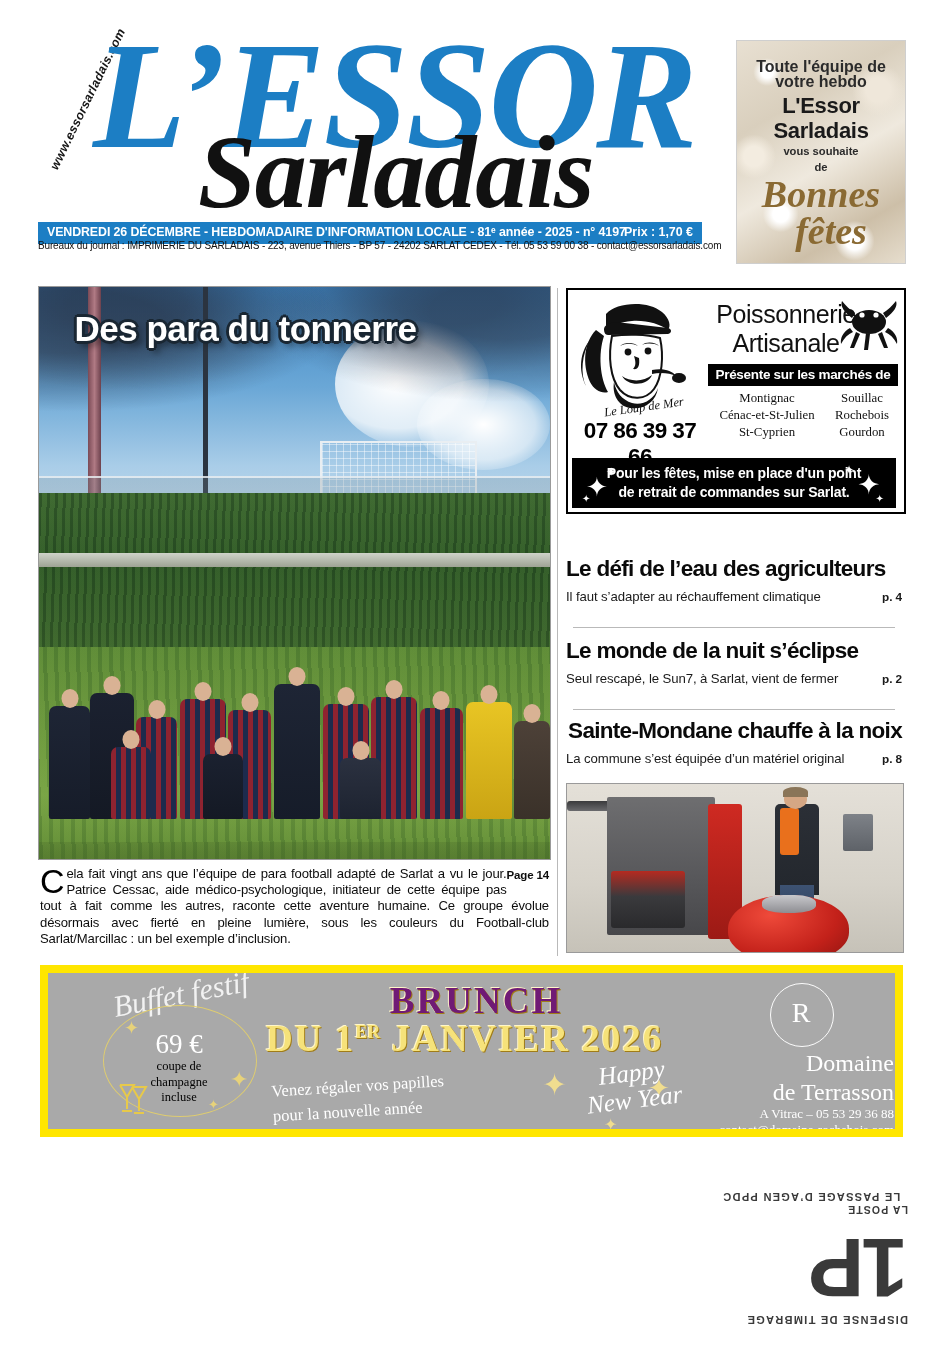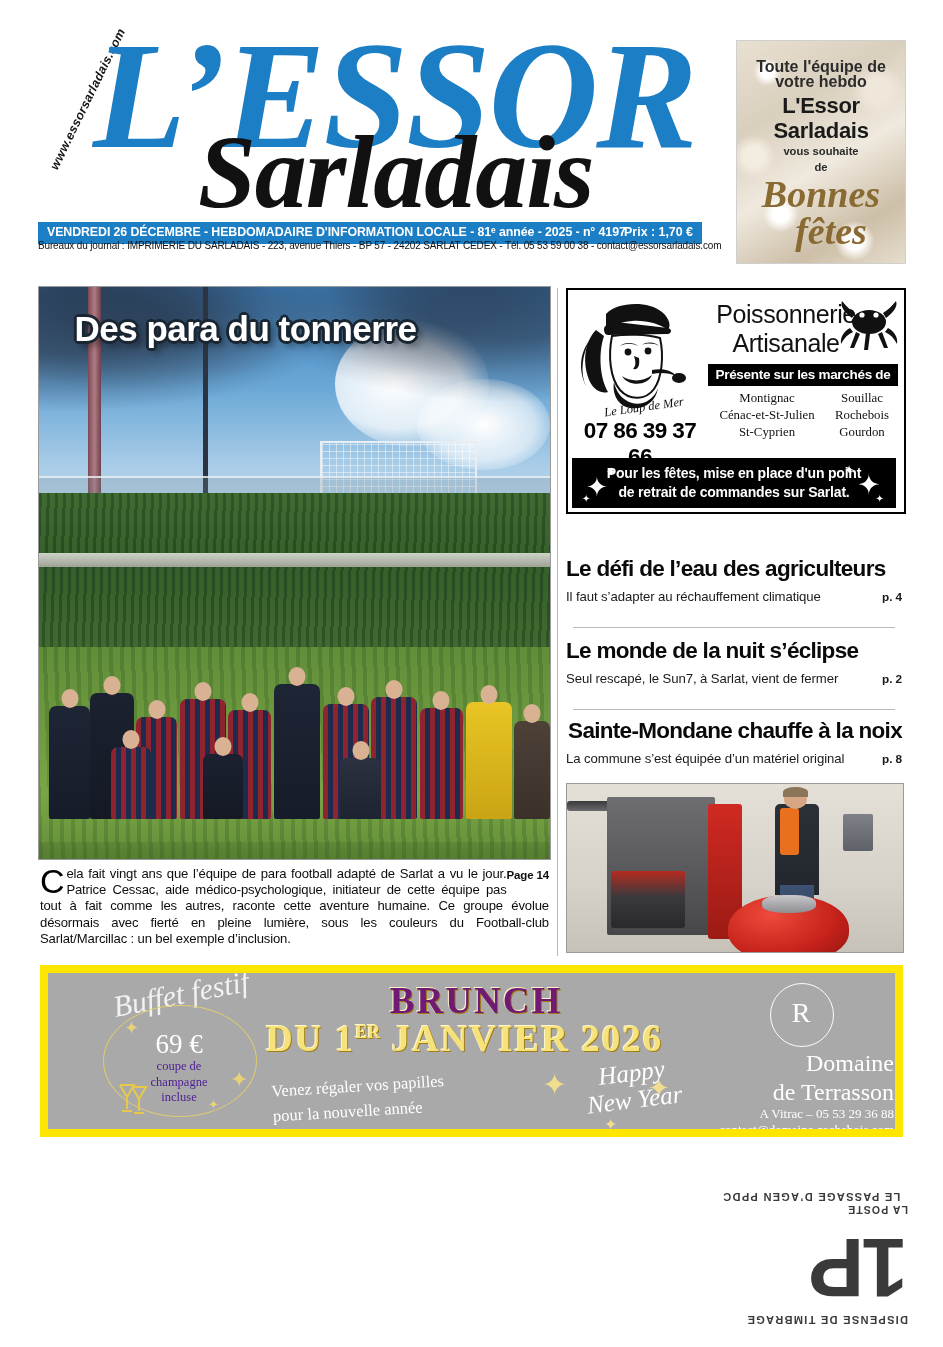--- a/index.html
+++ b/index.html
@@ -258,21 +258,21 @@
   .br-circle{
     position:absolute;left:55px;top:32px;width:152px;height:110px;
     border:1.5px solid #e3cf6a;border-radius:50%;opacity:.9;
   }
   .br-price{
     position:absolute;left:52px;top:56px;width:158px;text-align:center;
     font-family:"Liberation Serif", serif;font-size:27px;color:#ffffff;
   }
   .br-price-sub{
     position:absolute;left:52px;top:86px;width:158px;text-align:center;
-    font-family:"Liberation Serif", serif;font-size:12.5px;color:#4c1d95;line-height:15.5px;
+    font-family:"Liberation Serif", serif;font-size:12.5px;color:#000000;line-height:15.5px;
   }
   .br-flute{position:absolute;left:66px;top:108px;width:38px;height:34px;}
   .br-star{position:absolute;color:#e7d27a;}
   .br-title1{
     position:absolute;left:248px;top:6px;width:360px;text-align:center;
     font-family:"Liberation Serif", serif;font-weight:bold;font-size:37px;
     color:#701a75;letter-spacing:2px;
     text-shadow:1px 1px 0 #a07c18, -1px -1px 0 #fff6c9;
   }
   .br-title2{

